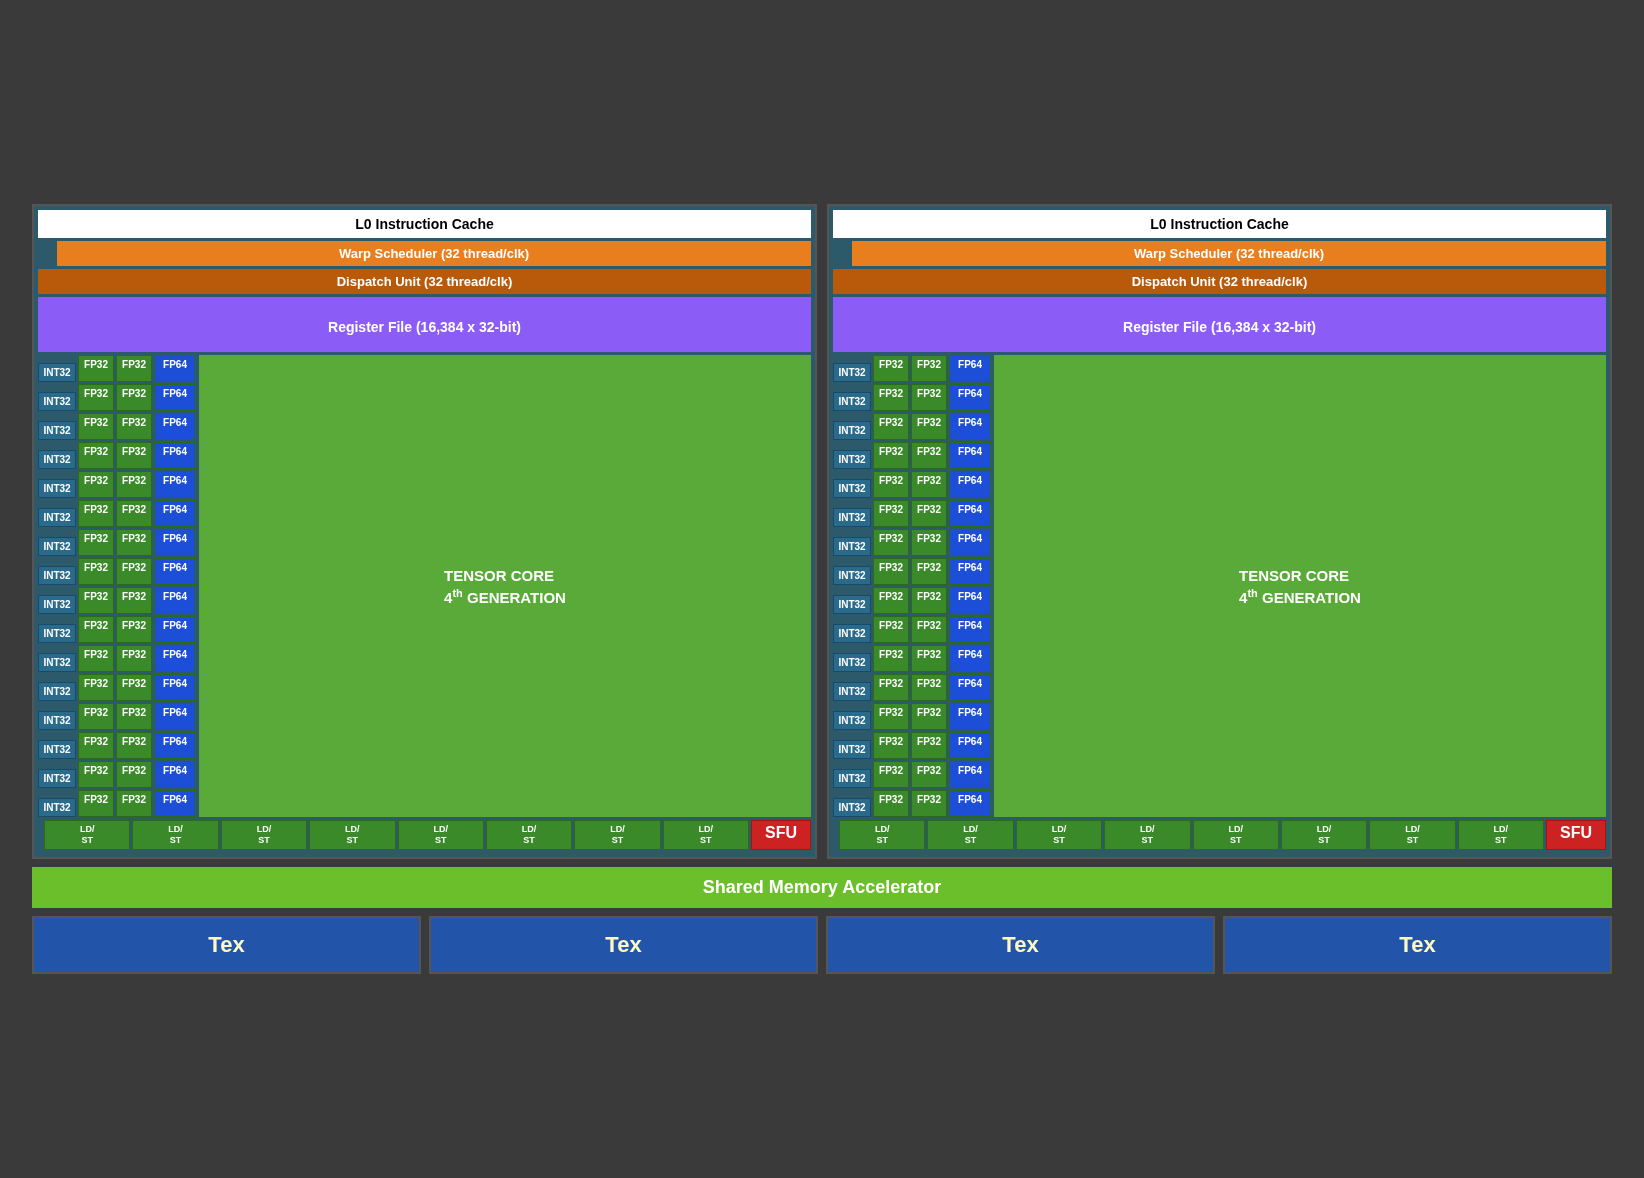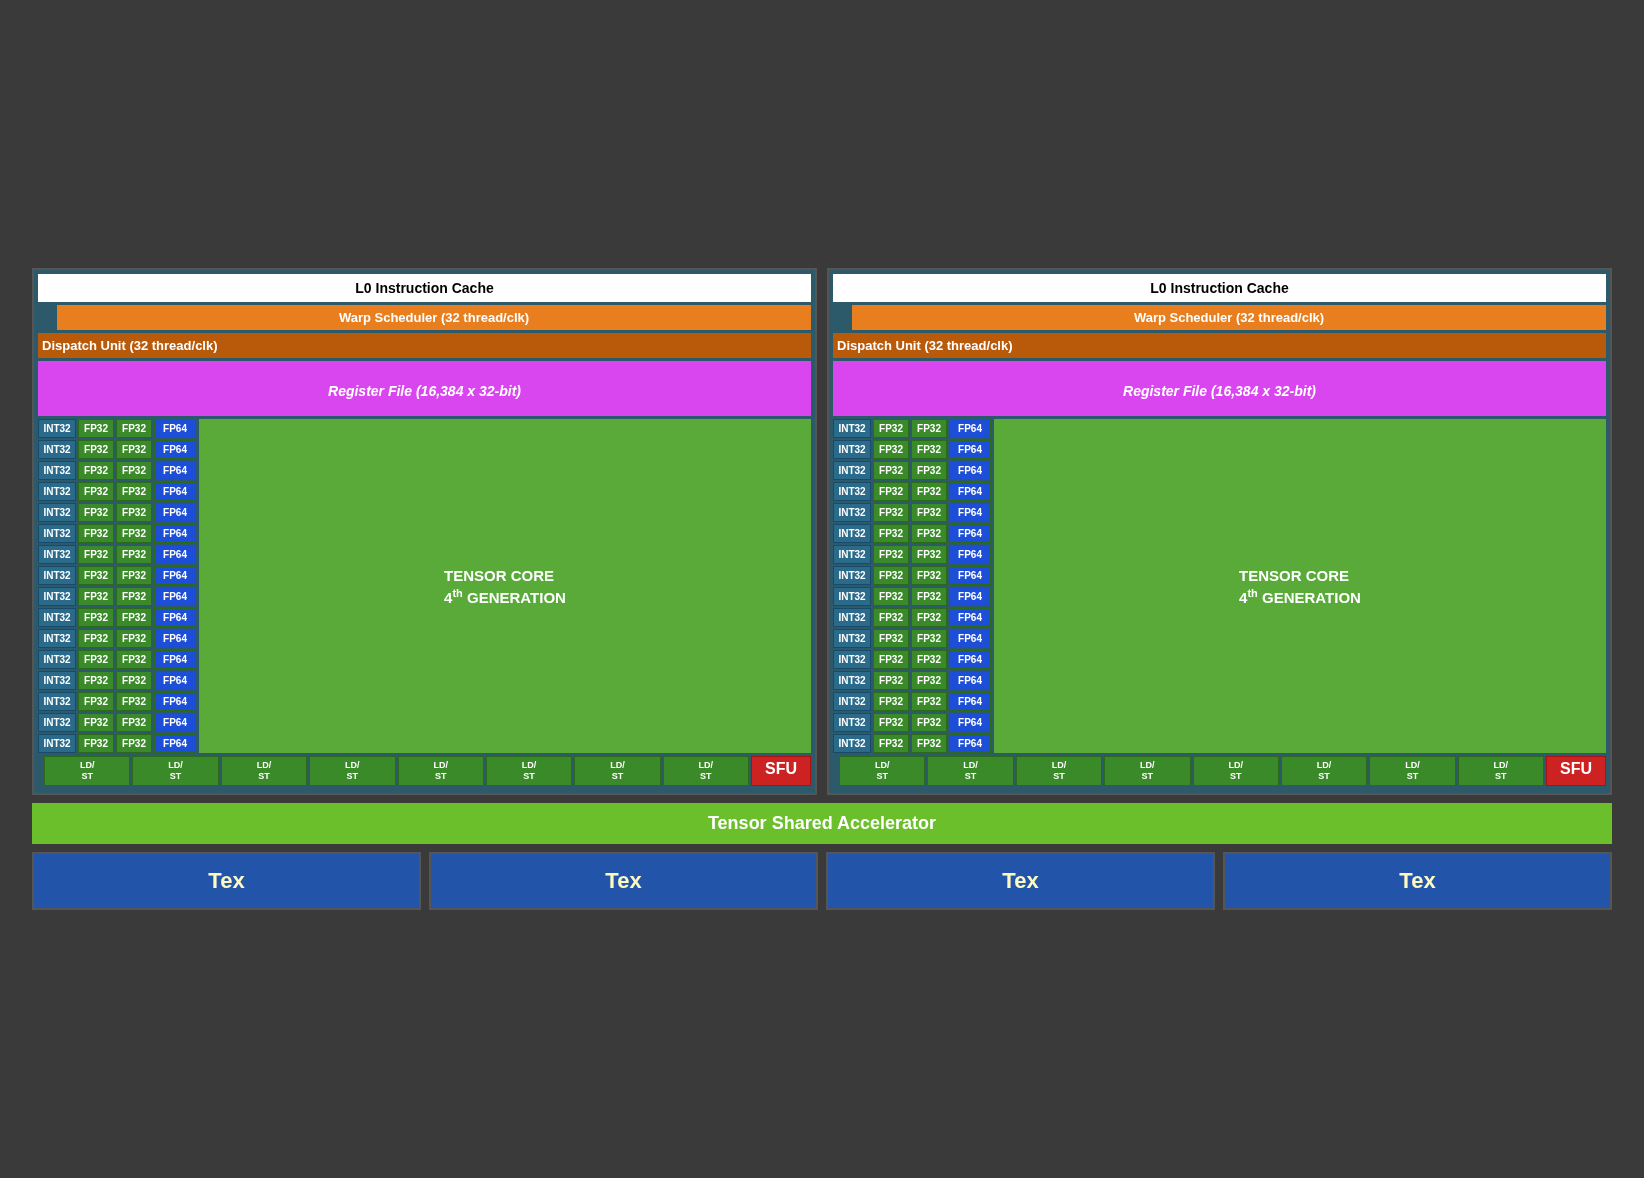--- a/index.html
+++ b/index.html
@@ -43,40 +43,39 @@
       text-align: center;
       padding: 5px 4px;
       font-weight: bold;
       font-size: 13px;
       color: #fff;
       margin-bottom: 3px;
       margin-left: 19px;
     }
     .dispatch-unit {
       background: #b85a0a;
-      text-align: left;
+      text-align: center;
       padding: 5px 4px;
       font-weight: bold;
       font-size: 13px;
       color: #fff;
       margin-bottom: 3px;
     }
     .register-file {
-      background: #d946ef;
+      background: #8b5cf6;
       text-align: center;
       padding: 10px 4px 6px;
       font-weight: bold;
       font-size: 14px;
       color: #fff;
       margin-bottom: 3px;
       min-height: 55px;
       display: flex;
       align-items: center;
       justify-content: center;
-      font-style: italic;
     }
     .execution-area {
       display: flex;
       gap: 3px;
       margin-bottom: 3px;
     }
     .int-fp-grid {
       display: flex;
       flex-direction: column;
       gap: 2px;
@@ -90,21 +89,21 @@
       background: #3a8a2a;
       border: 1px solid #2a6a1a;
       text-align: center;
       font-weight: bold;
       font-size: 10px;
       color: #fff;
       padding: 2px 3px;
       min-width: 36px;
       line-height: 1.3;
     }
-    .unit-box.int32 { background: #2a6a8a; border-color: #1a4a6a; min-width: 38px; }
+    .unit-box.int32 { background: #2a6a8a; border-color: #1a4a6a; min-width: 38px; margin-top: 8px; }
     .unit-box.fp32 { background: #3a8a2a; border-color: #2a6a1a; min-width: 36px; }
     .unit-box.fp64 { background: #1d4ed8; border-color: #2a6a1a; min-width: 42px; }
     .tensor-core {
       background: #5aaa3a;
       flex: 1;
       display: flex;
       flex-direction: column;
       align-items: center;
       justify-content: center;
       font-weight: bold;
@@ -428,21 +427,21 @@
         <div class="ldst-box">LD/<br>ST</div>
         <div class="ldst-box">LD/<br>ST</div>
         <div class="ldst-box">LD/<br>ST</div>
         <div class="ldst-box">LD/<br>ST</div>
         <div class="ldst-box">LD/<br>ST</div>
         <div class="sfu-box">SFU</div>
       </div>
     </div>
   </div>
 
-  <div class="tma-bar">Tensor Shared Accelerator</div>
+  <div class="tma-bar">Shared Memory Accelerator</div>
 
 
   <div class="tex-row">
     <div class="tex-box">Tex</div>
     <div class="tex-box">Tex</div>
     <div class="tex-box">Tex</div>
     <div class="tex-box">Tex</div>
   </div>
 </div>
 

